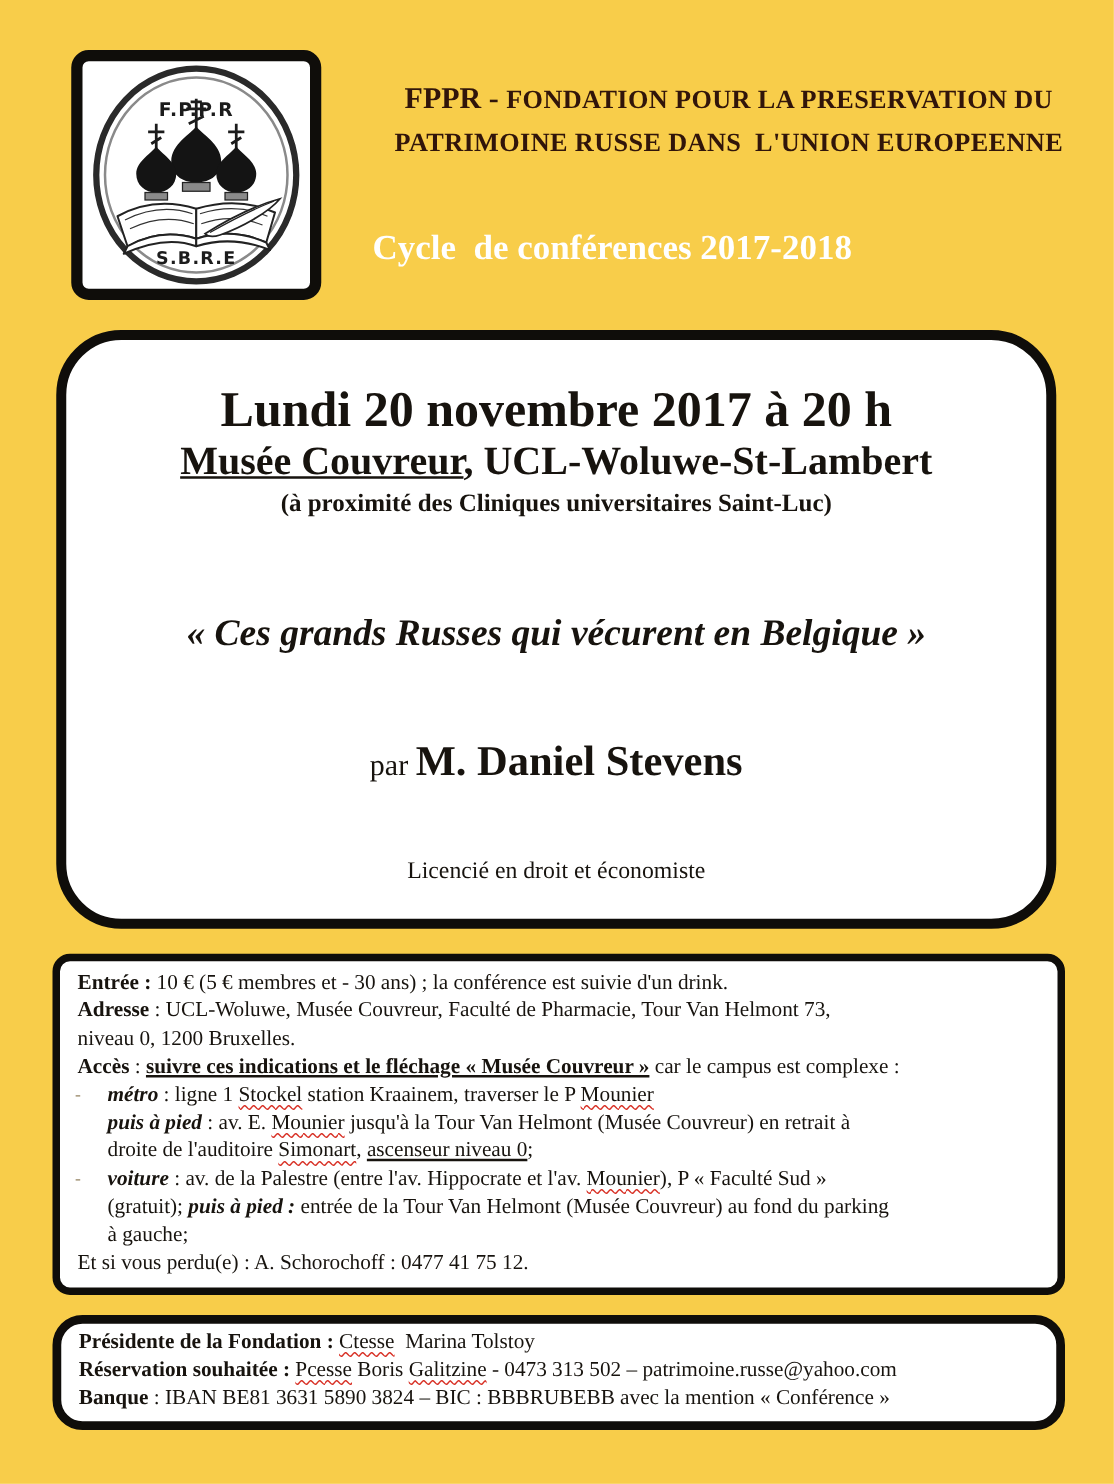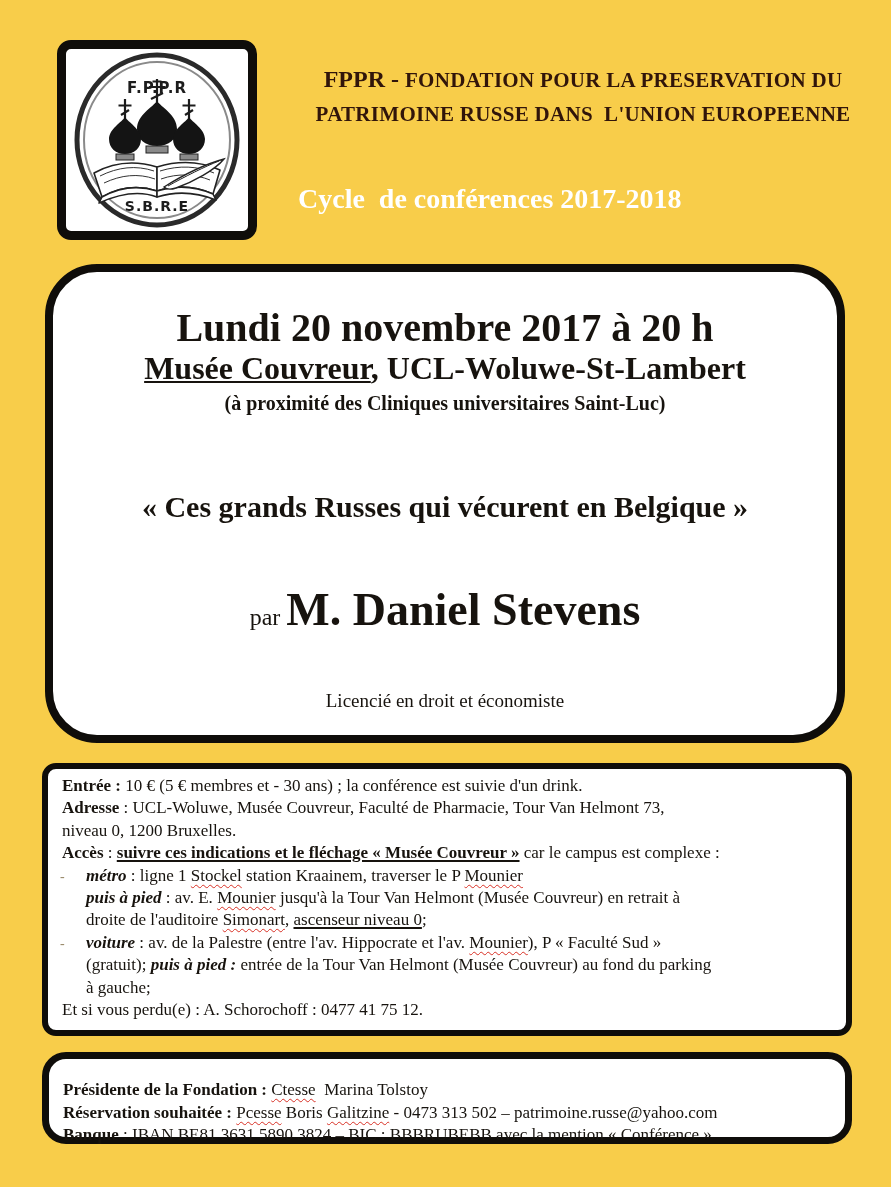--- a/index.html
+++ b/index.html
@@ -21,30 +21,30 @@
   .cycle{position:absolute;left:298px;top:183px;white-space:pre;font-size:28px;font-weight:bold;
          color:var(--subtitle,#ffffff);}
 
   
   .box{position:absolute;background:#fff;box-sizing:border-box;color:var(--text,#17130e);}
   .main-box{left:45px;top:264px;width:800px;height:479px;border:8px solid var(--ink,#0f0d0a);
             border-radius:52px;text-align:center;}
   .date-line{margin-top:36px;font-size:40px;font-weight:bold;line-height:40px;}
   .venue-line{font-size:32px;font-weight:bold;line-height:40px;margin-top:2px;}
   .venue-note{font-size:20px;font-weight:bold;line-height:26px;margin-top:2px;}
-  .talk-title{font-size:30px;font-weight:bold;margin-top:72px;line-height:38px;}
+  .talk-title{font-size:30px;font-weight:bold;font-style:italic;margin-top:72px;line-height:38px;}
   .speaker{margin-top:62px;line-height:44px;}
   .speaker-lead{font-size:24px;}
-  .speaker-name{font-size:46px;font-weight:bold;}
+  .speaker-name{font-size:34px;font-weight:bold;}
   .creds{font-size:19px;margin-top:48px;}
 
   .access-box{left:42px;top:763px;width:810px;height:273px;border:6px solid var(--ink,#0f0d0a);
               border-radius:14px;padding:6px 14px 8px 14px;font-size:17px;line-height:22.4px;}
   .footer-box{left:42px;top:1052px;width:810px;height:92px;border:7px solid var(--ink,#0f0d0a);
-              border-radius:24px;padding:20px 14px;font-size:17px;line-height:22.5px;}
+              border-radius:24px;padding:3px 14px;font-size:17px;line-height:22.5px;}
   .rich{margin:0;white-space:pre-wrap;}
   .indent{margin-left:24px;position:relative;}
   .dash{position:absolute;left:-26px;top:1px;color:var(--bullet,#9a8a6a);font-size:14px;}
 
   
   .st-b{font-weight:bold;}
   .st-i{font-style:italic;}
   .st-u{text-decoration:underline;text-decoration-thickness:1.5px;text-underline-offset:2px;}
   .st-b.st-u{text-decoration-thickness:2px;}
   .st-w{text-decoration:underline;text-decoration-style:wavy;

